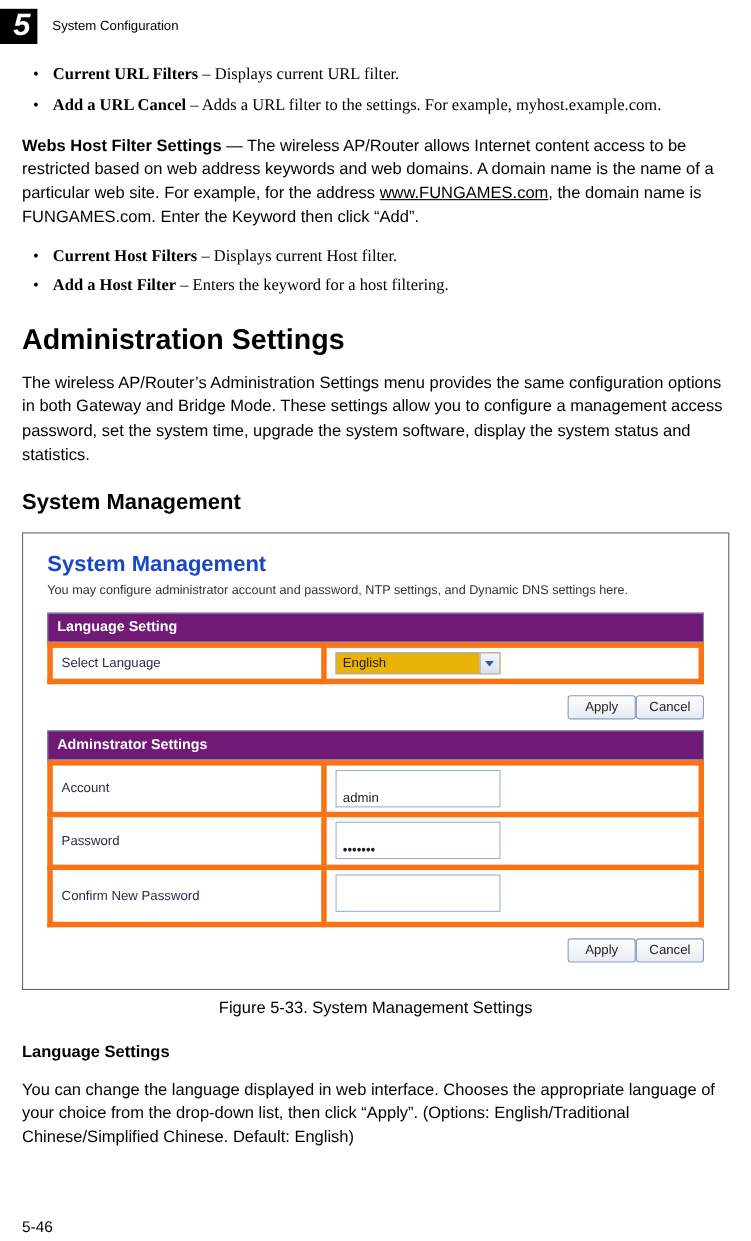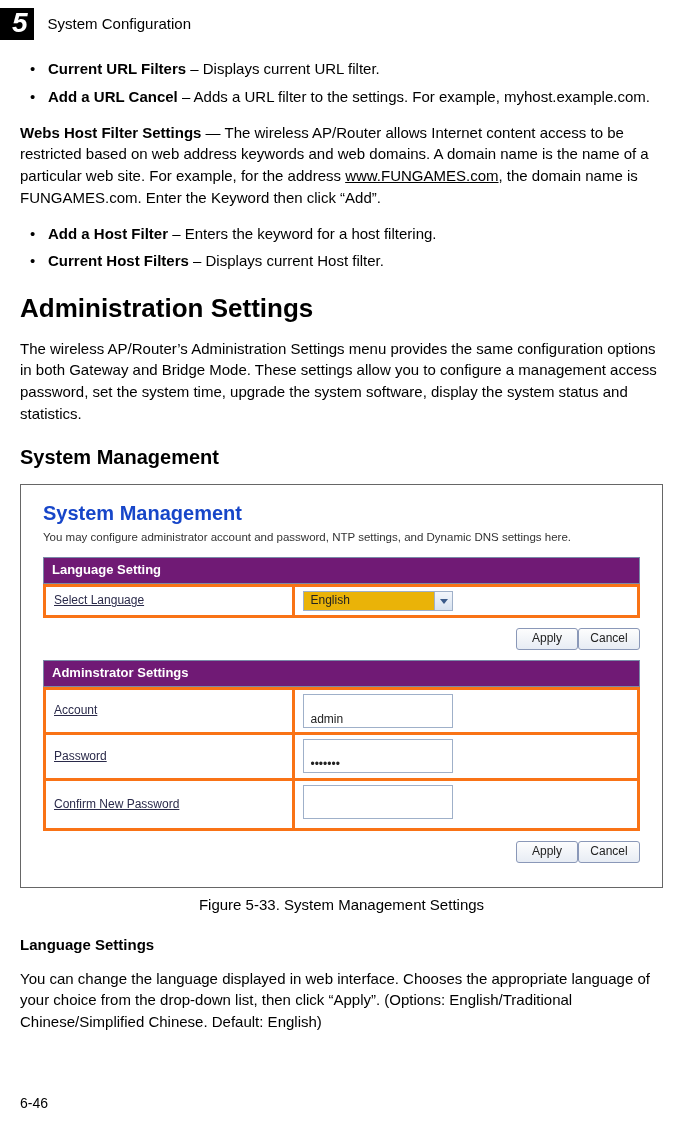--- a/index.html
+++ b/index.html
@@ -27,30 +27,31 @@
       font-size: 28px;
       font-weight: bold;
       font-style: italic;
       padding: 0 6px 2px 12px;
       height: 32px;
       display: flex;
       align-items: center;
       margin-left: -20px;
     }
     .chapter-title {
-      font-size: 15px;
+      font-size: 12px;
     }
     ul.bullets {
       list-style: none;
       margin: 0 0 14px 10px;
     }
     ul.bullets li {
       position: relative;
       padding-left: 18px;
       margin-bottom: 6px;
+      font-family: Liberation Serif, serif;
     }
     ul.bullets li::before {
       content: "•";
       position: absolute;
       left: 0;
       top: 0;
     }
     .bold-run { font-weight: bold; }
     .para { margin-bottom: 14px; }
     .underline { text-decoration: underline; }
@@ -89,26 +90,25 @@
       font-size: 13px;
       padding: 3px 8px;
       border: 1px solid #7a8aa8;
     }
     .panel-table {
       width: 100%;
       border-collapse: collapse;
       margin-bottom: 4px;
     }
     .panel-table td {
-      border: 3px solid #f97316;
+      border: 5px solid #f97316;
       font-size: 12px;
       padding: 4px 8px;
       vertical-align: middle;
       color: #2a2a4a;
-      text-decoration: underline;
     }
     .panel-table td.label-cell { width: 42%; }
     .panel-table td.input-cell { width: 58%; }
     .fake-select {
       display: inline-flex;
       align-items: center;
       border: 1px solid #9fb0c9;
       background: #eab308;
       font-size: 12px;
       height: 20px;
@@ -193,24 +193,24 @@
       <span class="bold-run">Add a URL Cancel</span><span> – Adds a URL filter to the settings. For example, myhost.example.com.</span>
     </li>
   </ul>
 
   <p class="para">
     <span class="bold-run">Webs Host Filter Settings</span><span> — </span><span>The wireless AP/Router allows Internet content access to be restricted based on web address keywords and web domains. A domain name is the name of a particular web site. For example, for the address </span><span class="underline">www.FUNGAMES.com</span><span>, the domain name is FUNGAMES.com. Enter the Keyword then click “Add”.</span>
   </p>
 
   <ul class="bullets">
     <li>
+      <span class="bold-run">Current Host Filters</span><span> – Displays current Host filter.</span>
+    </li>
+    <li>
       <span class="bold-run">Add a Host Filter</span><span> – Enters the keyword for a host filtering.</span>
-    </li>
-    <li>
-      <span class="bold-run">Current Host Filters</span><span> – Displays current Host filter.</span>
     </li>
   </ul>
 
   <h1 class="section">Administration Settings</h1>
 
   <p class="para">The wireless AP/Router’s Administration Settings menu provides the same configuration options in both Gateway and Bridge Mode. These settings allow you to configure a management access password, set the system time, upgrade the system software, display the system status and statistics.</p>
 
   <h2 class="subsection">System Management</h2>
 
   <div class="figure-box">
@@ -265,15 +265,15 @@
       <div class="fake-btn">Apply</div>
       <div class="fake-btn">Cancel</div>
     </div>
   </div>
 
   <div class="figure-caption">Figure 5-33.   System Management Settings</div>
 
   <div class="sub-head">Language Settings</div>
   <p class="para">You can change the language displayed in web interface. Chooses the appropriate language of your choice from the drop-down list, then click “Apply”. (Options: English/Traditional Chinese/Simplified Chinese. Default: English)</p>
 
-  <div class="footer">6-46</div>
+  <div class="footer">5-46</div>
 
 </div>
 
 </body></html>

